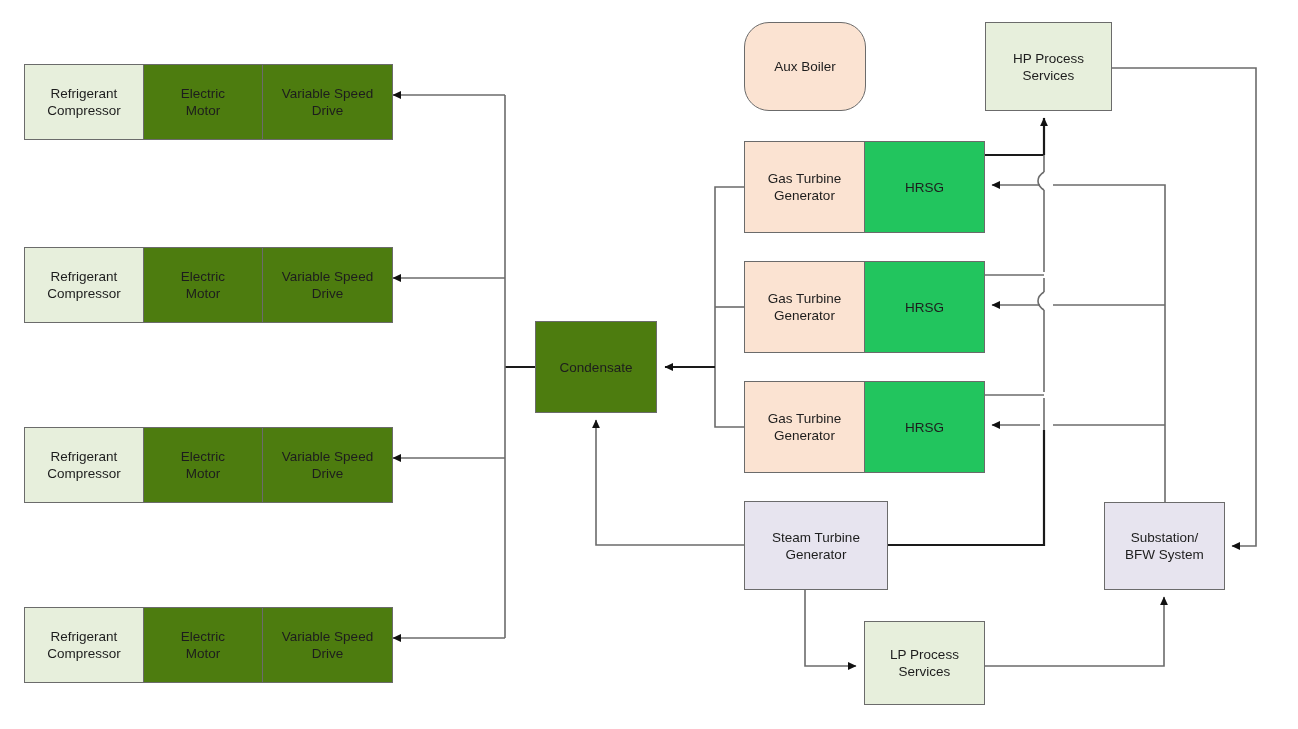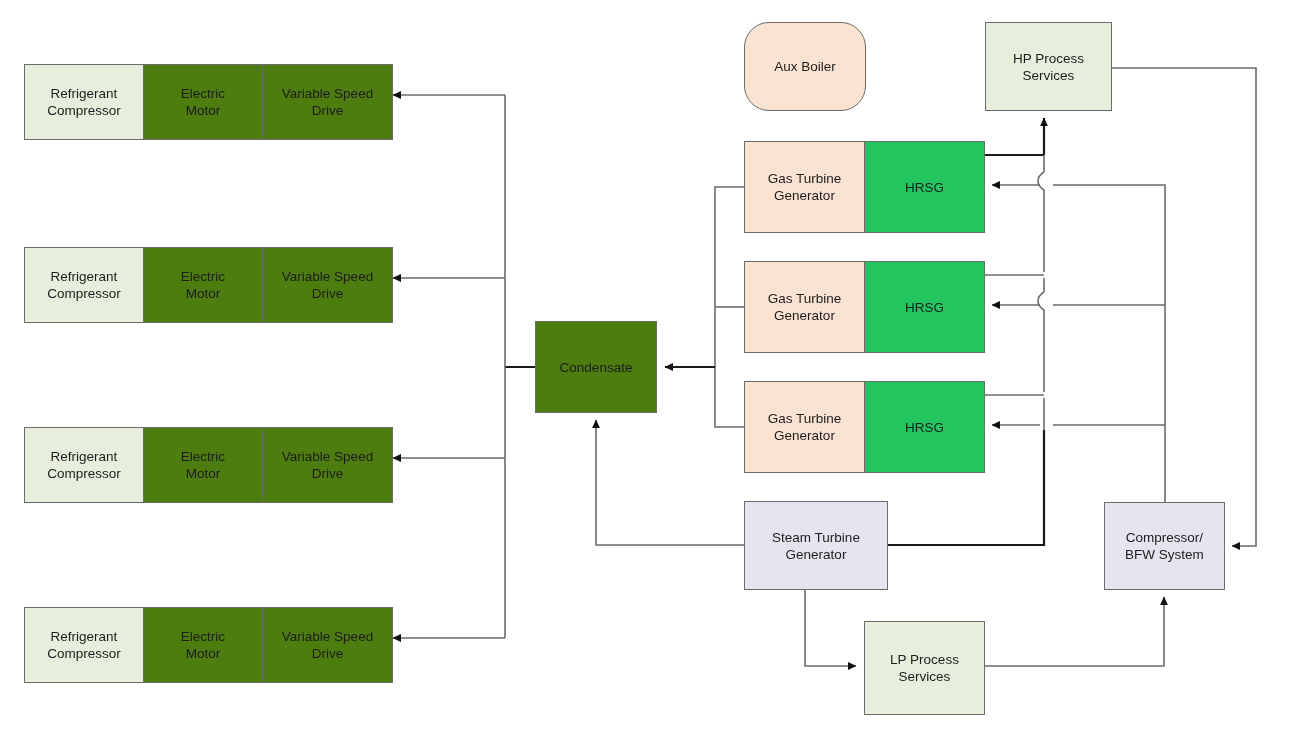--- a/index.html
+++ b/index.html
@@ -129,19 +129,19 @@
   <div class="node peach" style="left:744px; top:381px; width:121px; height:92px;">Gas Turbine
 Generator</div>
   <div class="node blue" style="left:864px; top:381px; width:121px; height:92px;">HRSG</div>
 
   <div class="node lilac" style="left:744px; top:501px; width:144px; height:89px;">Steam Turbine
 Generator</div>
 
   <div class="node green" style="left:985px; top:22px; width:127px; height:89px;">HP Process
 Services</div>
 
-  <div class="node green" style="left:864px; top:621px; width:121px; height:94px;">LP Process
+  <div class="node green" style="left:864px; top:621px; width:121px; height:84px;">LP Process
 Services</div>
 
-  <div class="node lilac" style="left:1104px; top:502px; width:121px; height:88px;">Compressor/
+  <div class="node lilac" style="left:1104px; top:502px; width:121px; height:88px;">Substation/
 BFW System</div>
 
 </div>
 
 </body></html>

